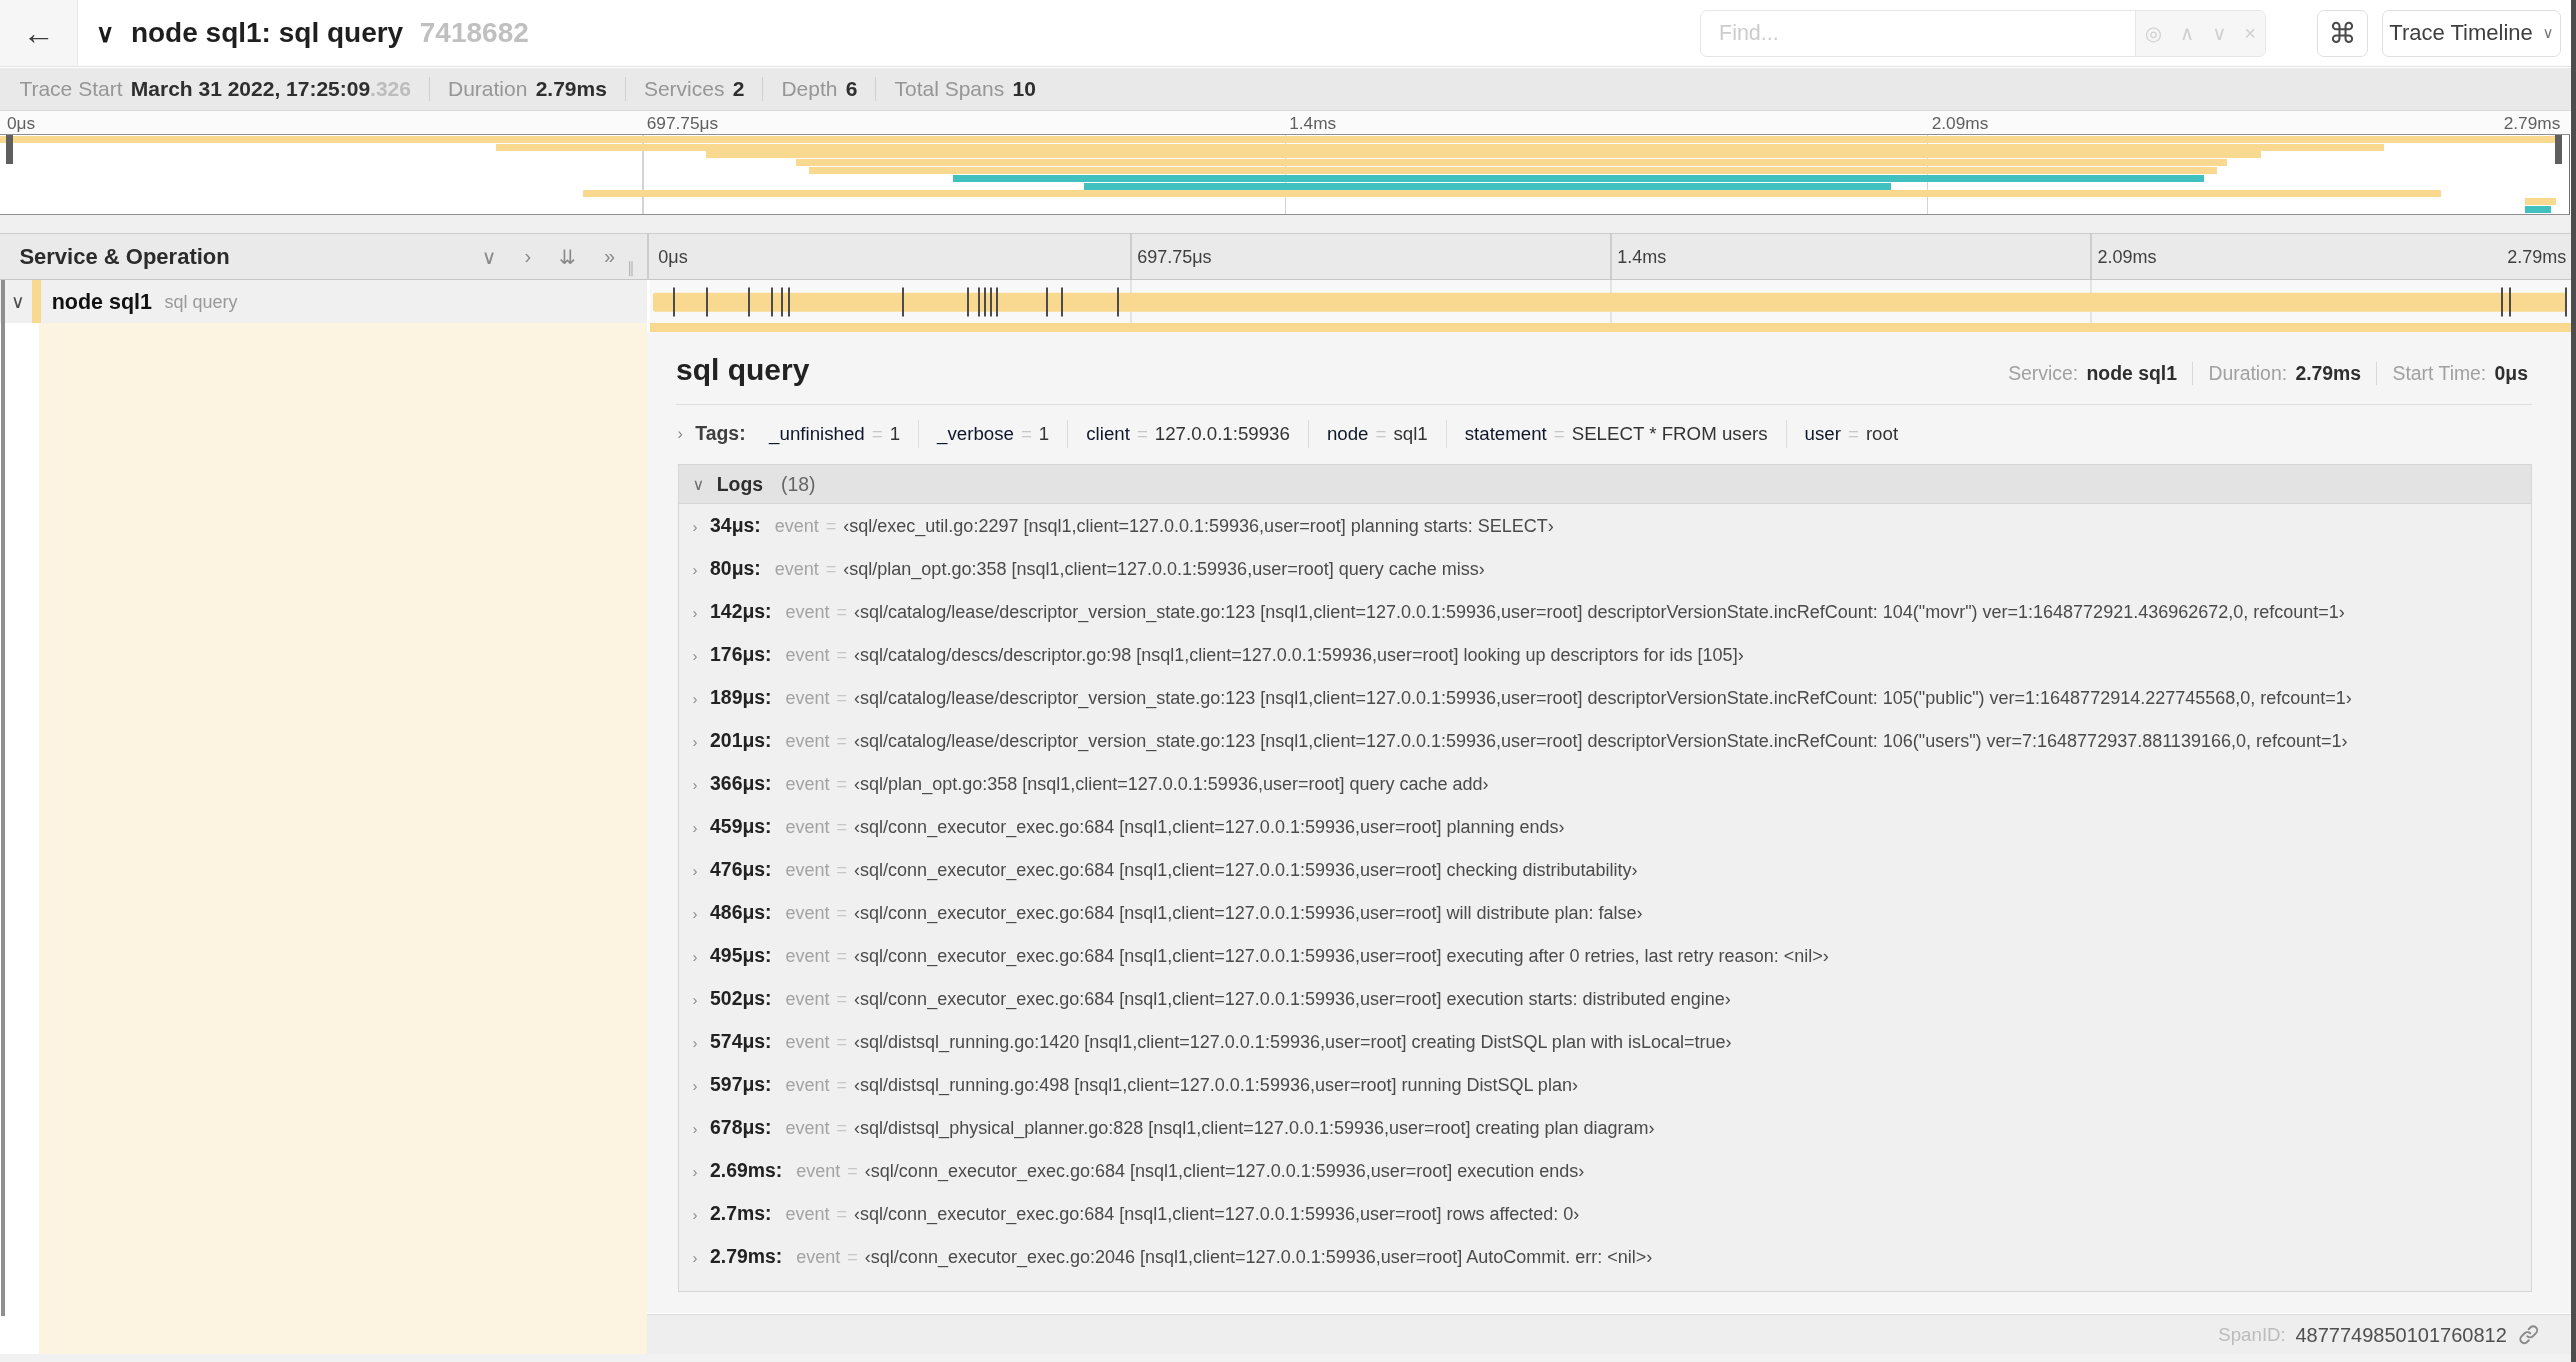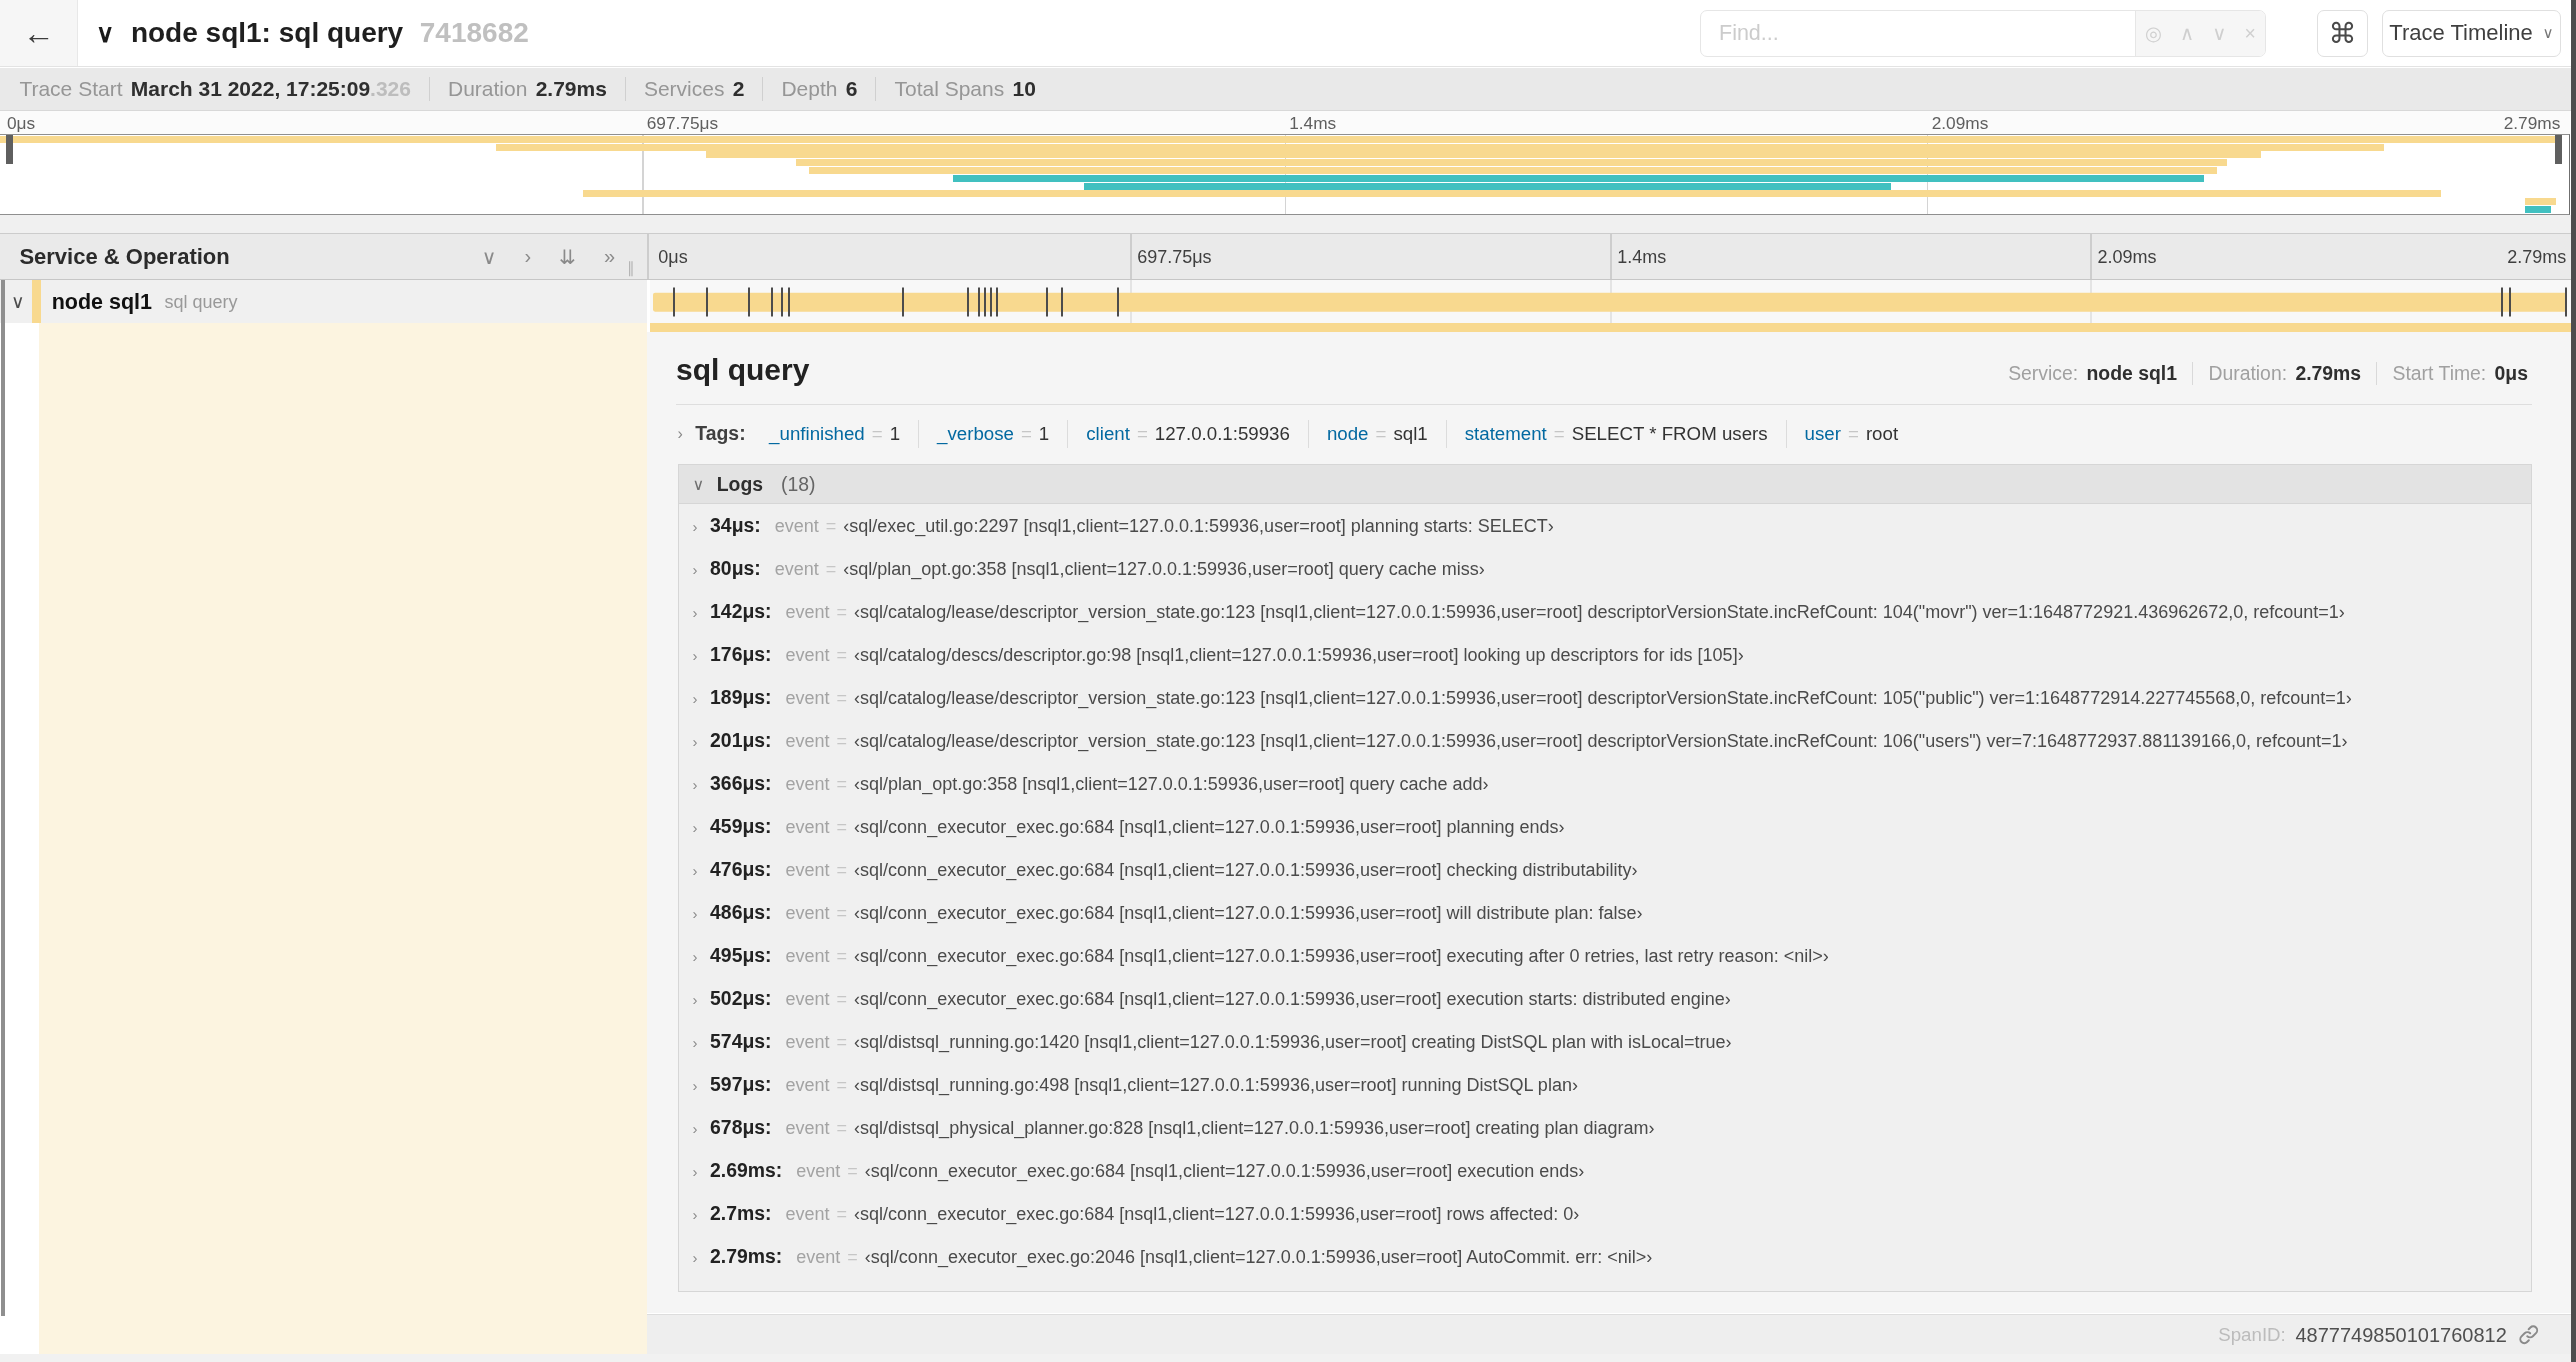--- a/index.html
+++ b/index.html
@@ -78,21 +78,21 @@
   .d-meta .mitem { display:flex; gap:8.3px; padding:0 15.2px; border-right:1.4px solid #d9d9d9; }
   .d-meta .mitem:last-child { border-right:none; padding-right:0; }
   .d-meta .mlabel { color:#a0a0a0; }
   .d-meta .mvalue { color:#2f2f2f; font-weight:bold; }
   .d-hr { height:1.4px; background:#dedede; margin:16.6px 44px 0 29px; }
   .tagsrow { display:flex; align-items:center; margin:15.2px 44px 0 30.5px; font-size:18.7px; cursor:pointer; }
   .t-chev { color:#8a8a8a; font-size:16px; margin-right:12.5px; }
   .t-label { font-weight:bold; color:#3f3f3f; margin-right:5.5px; font-size:19.4px; }
   .tag { display:flex; gap:7px; padding:2.8px 18px; border-left:1.4px solid #dcdcdc; }
   .tag:first-of-type { border-left:none; }
-  .t-key { color:#0369a1; }
+  .t-key { color:#0f172a; }
   .t-eq { color:#c6c6c6; }
   .t-val { color:#333; }
   .logsbox { margin:16.6px 44px 0 30.5px; border:1.4px solid #d6d6d6; }
   .logshead { height:39px; background:#e3e3e3; display:flex; align-items:center; font-size:19.4px; border-bottom:1.4px solid #d6d6d6; cursor:pointer; }
   .l-chev { color:#6f6f6f; margin:0 12.5px 0 14px; font-size:16px; }
   .l-title { font-weight:bold; color:#2e2e2e; margin-right:18px; }
   .l-count { color:#666; }
   .logsbody { background:#f0f0f0; padding:9.7px 0 2.8px 0; }
   .logrow { display:flex; align-items:baseline; height:43px; padding-left:14px; font-size:18.7px; cursor:pointer; }
   .lr-chev { color:#8a8a8a; font-size:15.2px; margin-right:12.5px; }

